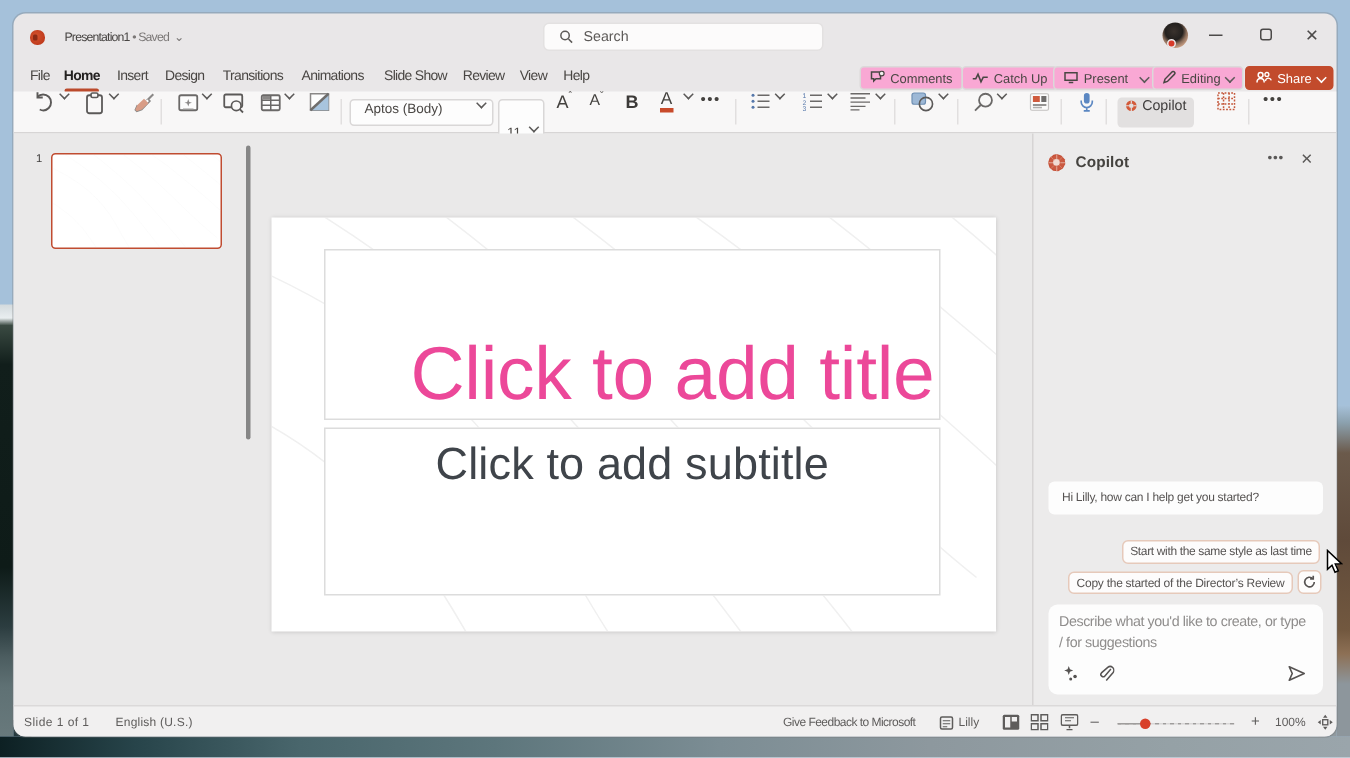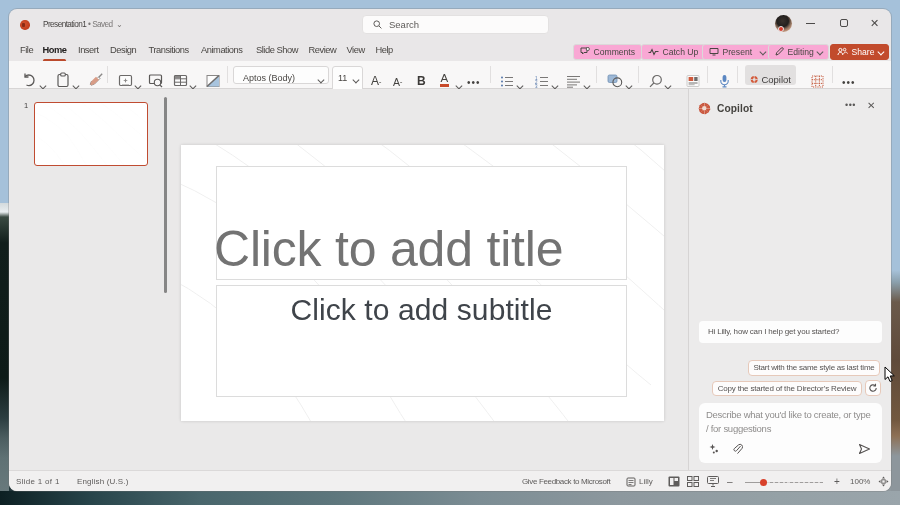--- a/index.html
+++ b/index.html
@@ -25,35 +25,35 @@
 #wmax{left:831px;top:10px;width:8px;height:8px;border:1.2px solid #4c4a49;border-radius:2px}
 #wclose{left:861px;top:8px;font-size:11px;color:#4c4a49}
 
 #menurow{left:0;top:29px;width:758px;height:23px;font-size:9.3px;color:#494643}
 #menurow>span{position:absolute;top:7px;letter-spacing:-.45px}
 #homeu{left:33.5px;top:21px;width:23.5px;height:2.5px;background:#bb4a2c;border-radius:2px}
 .rbtn{position:absolute;top:6px;height:15.5px;background:#f9a8d4;border:1px solid #dbd9d9;border-radius:3px;font-size:8.6px;color:#494643;display:flex;align-items:center;gap:3.5px;padding:0 6px;white-space:nowrap}
 #share{background:#c24b2c;border-color:#c24b2c;color:#fff}
 
 #ribbon{left:0;top:52px;width:882px;height:28px;background:#f8f7f7;border-bottom:1px solid #d7d5d5}
-#ribbon .ri{position:absolute;top:0;height:27px;display:flex;align-items:flex-end}
+#ribbon .ri{position:absolute;top:0;height:27px;display:flex;align-items:flex-start}
 #ribbon .sep{position:absolute;top:5px;width:1px;height:17px;background:#e1dfdf}
 .cv{width:4.5px;height:4.5px;border-right:1.1px solid #5b5958;border-bottom:1.1px solid #5b5958;transform:rotate(45deg) translateY(-1px);display:inline-block;flex:none}
 .cvw{border-color:#fff}
 .fbox{background:#fdfdfd;border:1px solid #d9d7d7;border-radius:3px;font-size:9px;color:#494643;display:flex;align-items:center}
 
 #main{left:0;top:80px;width:882px;height:381px;background:#eae9e9}
 #thumb{left:25px;top:93px;width:113.5px;height:63.5px;background:#fff;border:1.4px solid #c04c31;border-radius:3px}
 #thumbnum{left:15px;top:92px;font-size:7.5px;color:#3f3d3c}
 #scrollline{left:154.5px;top:88px;width:3px;height:196px;background:#868686;border-radius:2px}
 #slide{left:171.5px;top:136px;width:483px;height:276px;background:#fff;box-shadow:0 0 3px rgba(0,0,0,.16)}
 .ph{position:absolute;left:35.5px;width:411px;border:1px solid #dcdcdc;background:#fff}
 #ph1{top:21px;height:114px}
 #ph2{top:139.6px;height:112px}
-#titletext{position:absolute;left:-3px;width:100%;bottom:1.5px;text-align:left;font-size:50px;color:#737373;letter-spacing:-.2px;white-space:nowrap}
+#titletext{position:absolute;left:-3px;width:100%;bottom:1.5px;text-align:right;font-size:50px;color:#ec4899;letter-spacing:-.2px;white-space:nowrap}
 #subtext{position:absolute;left:0;width:100%;top:7px;text-align:center;font-size:30px;color:#3f444a;letter-spacing:.1px;white-space:nowrap}
 
 #pane{left:679px;top:80px;width:203px;height:381px;background:#ecebeb;border-left:1px solid #d6d4d4}
 #pane .inner{position:absolute}
 #cophead{left:9px;top:13px;display:flex;align-items:center;gap:6px}
 #cophead b{font-size:10.2px;color:#45433f;letter-spacing:.1px}
 #copdots{left:156px;top:11px;font-size:9px;color:#5a5857;letter-spacing:.5px}
 #copx{left:178px;top:11px;font-size:10px;color:#5a5857}
 #bubble{left:10px;top:232px;width:183px;height:22px;background:#fdfdfd;border-radius:4px;font-size:8px;letter-spacing:-.18px;color:#565352;line-height:22px;padding-left:9px;white-space:nowrap}
 .chip{position:absolute;background:#fdfcfc;border:1px solid #e6c9ba;border-radius:4px;font-size:8px;color:#565352;display:flex;align-items:center;justify-content:center;white-space:nowrap}

